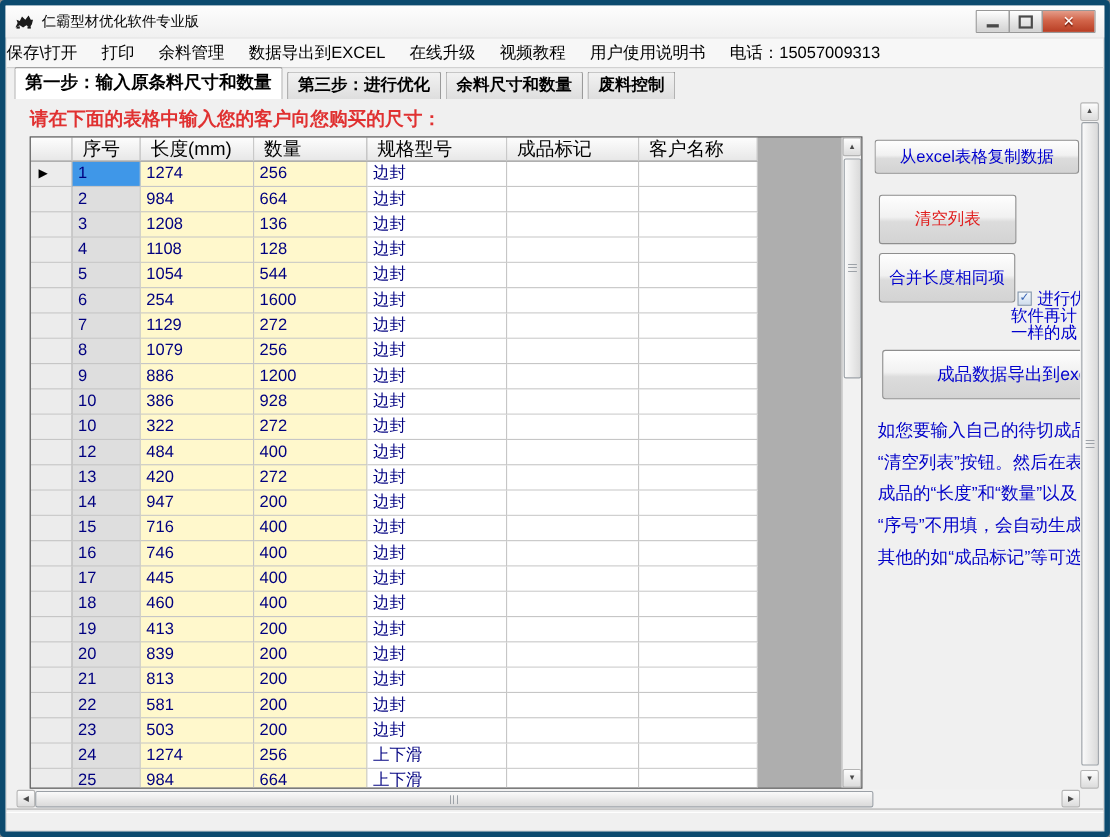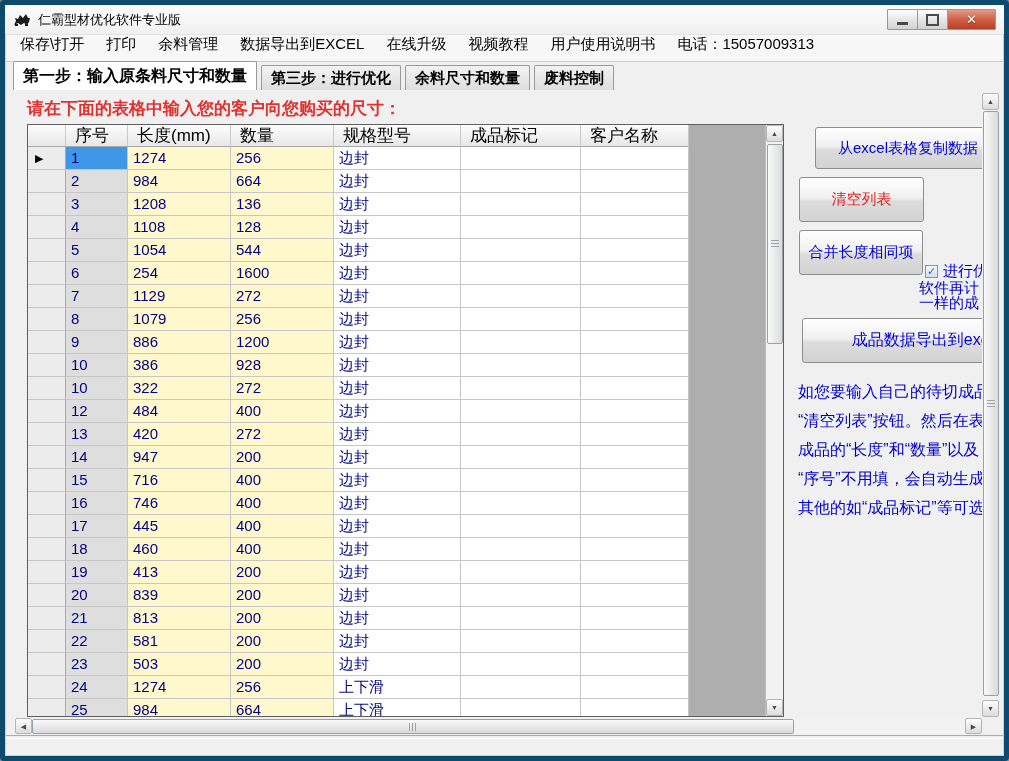--- a/index.html
+++ b/index.html
@@ -19,21 +19,21 @@
       background:linear-gradient(#ffffff,#e9e9e9 45%,#d2d2d2);
       display:flex;align-items:center;justify-content:center;border-radius:1px;}
   .wb .min-bar{width:11px;height:3px;background:#4a4a4a;margin-top:8px;}
   .wb .max-box{width:9px;height:8px;border:2px solid #4a4a4a;}
   .wb.close{width:47px;background:linear-gradient(#e49c89,#d2654a 45%,#b83e24);
             color:#fff;font-weight:bold;font-size:13px;text-shadow:0 1px 1px #7c2312;}
 
   
   .menubar{position:absolute;left:1px;right:1px;top:29px;height:26px;background:#f7f7f7;
            border-top:1px solid #e2e2e2;border-bottom:1px solid #cdcdcd;
-           display:flex;align-items:flex-start;padding-left:14px;gap:22px;}
+           display:flex;align-items:center;gap:22px;}
   .menu-item{font-size:15px;color:#000;white-space:nowrap;}
 
   
   .tabstrip{position:absolute;left:0;right:0;top:56px;height:29px;
             display:flex;align-items:flex-end;padding-left:8px;gap:4px;}
   .tab{height:24px;line-height:24px;padding:0 9px;font-size:15px;font-weight:bold;
        color:#000;background:linear-gradient(#f2f2f2,#dedede);
        border:1px solid #9a9a9a;border-bottom:none;border-radius:2px 2px 0 0;white-space:nowrap;}
   .tab.active{height:28px;line-height:28px;background:#ffffff;position:relative;z-index:2;
               font-size:16px;}
@@ -92,21 +92,21 @@
   .h-thumb::after{content:"";position:absolute;left:50%;top:50%;width:8px;height:8px;
            transform:translate(-50%,-50%);
            background:repeating-linear-gradient(90deg,#9da2a8 0 1px,rgba(0,0,0,0) 1px 3px);}
 
   
   .side-panel{position:absolute;left:790px;top:85px;width:187px;height:628px;overflow:hidden;}
   .btn{position:absolute;box-sizing:border-box;border:1px solid #8e8e8e;border-radius:3px;
        background:linear-gradient(#fefefe,#f1f1f1 45%,#dcdcdc 55%,#d3d3d3);
        display:flex;align-items:center;justify-content:center;
        font-size:15px;color:#0000cd;white-space:nowrap;}
-  .btn-copy{left:20px;top:37px;width:186px;height:42px;}
+  .btn-copy{left:0;top:37px;width:186px;height:31px;}
   .btn-clear{left:4px;top:87px;width:125px;height:45px;color:#e02020;}
   .btn-merge{left:4px;top:140px;width:124px;height:45px;}
   .btn-export{left:7px;top:228px;width:265px;height:45px;font-size:16px;}
   .checkrow{position:absolute;left:130px;top:172px;display:flex;align-items:center;gap:5px;
             white-space:nowrap;}
   .checkbox{width:13px;height:13px;box-sizing:border-box;border:1px solid #8295ab;
             background:linear-gradient(#f4f9fd,#cfdded);color:#3965b5;
             font-size:11px;line-height:11px;text-align:center;flex:0 0 auto;}
   .check-label{font-size:15px;color:#0000cd;}
   .note{position:absolute;left:124px;font-size:15px;color:#0000cd;white-space:nowrap;line-height:15px;}

